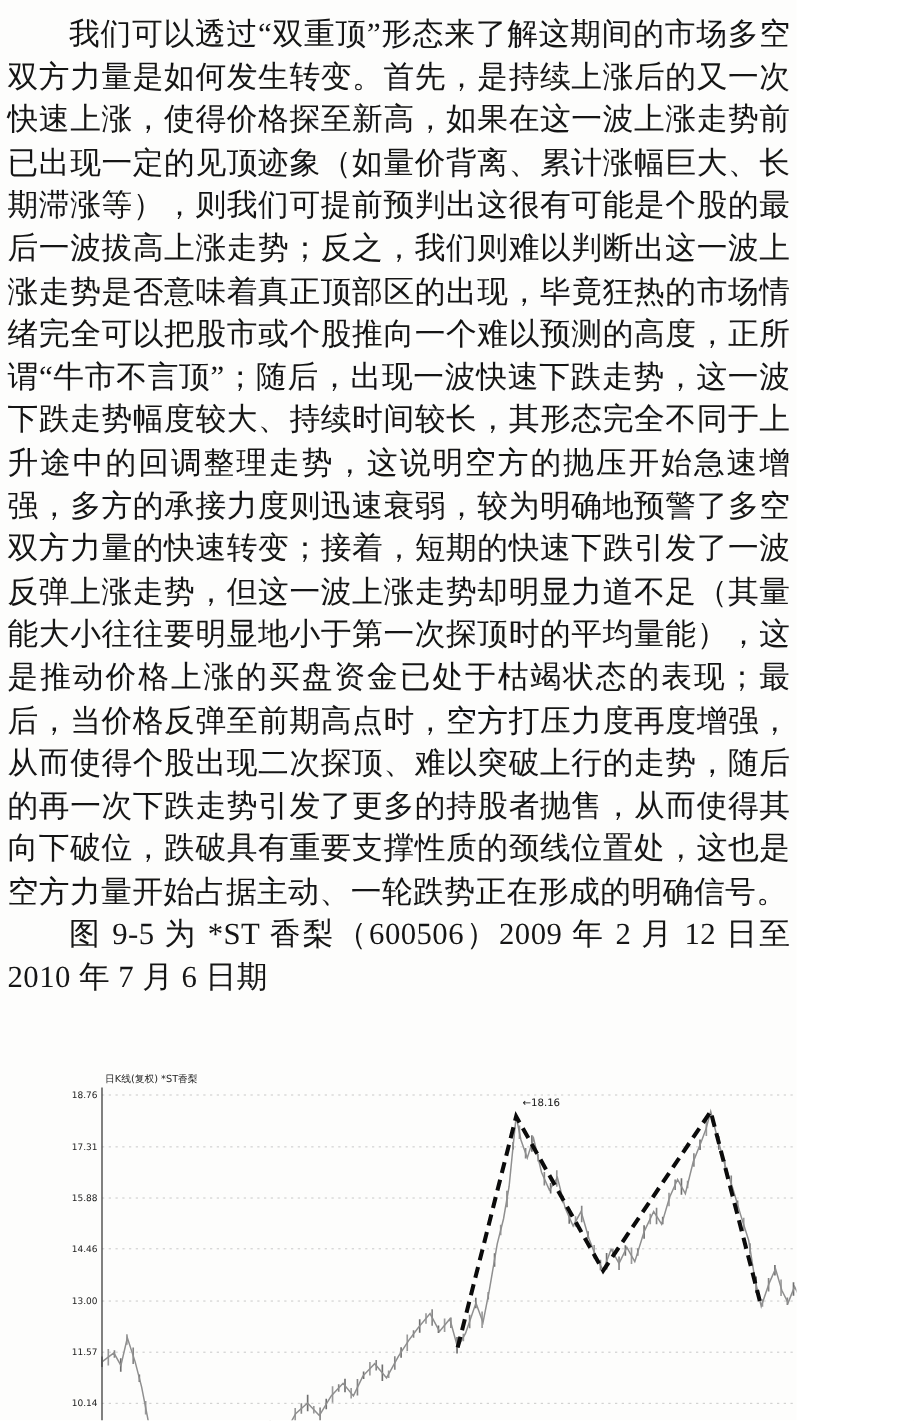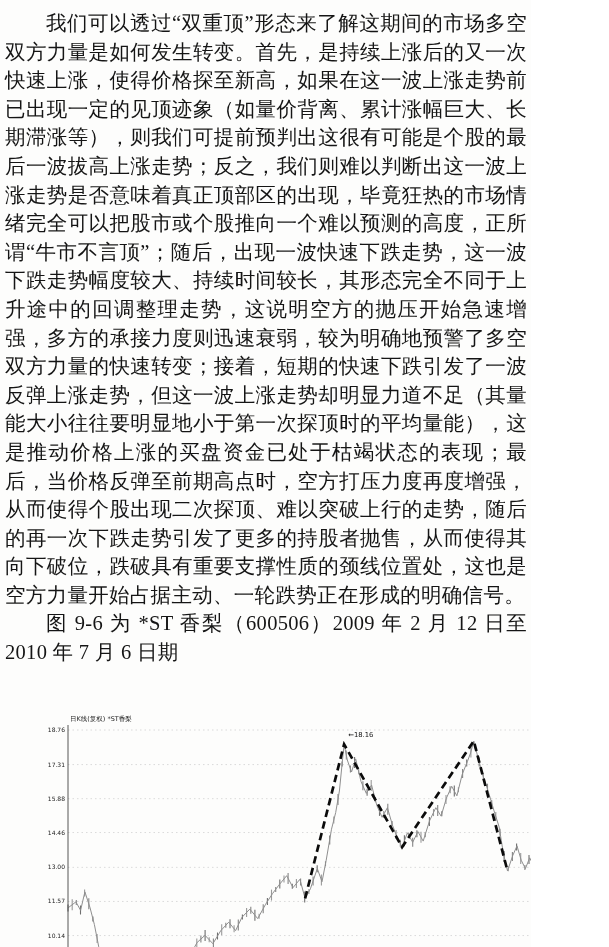--- a/index.html
+++ b/index.html
@@ -29,21 +29,21 @@
   }
   .chart-wrap svg{display:block;}
 </style>
 </head>
 <body>
 
 <div class="page">
 
   <p class="body-text">我们可以透过“双重顶”形态来了解这期间的市场多空双方力量是如何发生转变。首先，是持续上涨后的又一次快速上涨，使得价格探至新高，如果在这一波上涨走势前已出现一定的见顶迹象（如量价背离、累计涨幅巨大、长期滞涨等），则我们可提前预判出这很有可能是个股的最后一波拔高上涨走势；反之，我们则难以判断出这一波上涨走势是否意味着真正顶部区的出现，毕竟狂热的市场情绪完全可以把股市或个股推向一个难以预测的高度，正所谓“牛市不言顶”；随后，出现一波快速下跌走势，这一波下跌走势幅度较大、持续时间较长，其形态完全不同于上升途中的回调整理走势，这说明空方的抛压开始急速增强，多方的承接力度则迅速衰弱，较为明确地预警了多空双方力量的快速转变；接着，短期的快速下跌引发了一波反弹上涨走势，但这一波上涨走势却明显力道不足（其量能大小往往要明显地小于第一次探顶时的平均量能），这是推动价格上涨的买盘资金已处于枯竭状态的表现；最后，当价格反弹至前期高点时，空方打压力度再度增强，从而使得个股出现二次探顶、难以突破上行的走势，随后的再一次下跌走势引发了更多的持股者抛售，从而使得其向下破位，跌破具有重要支撑性质的颈线位置处，这也是空方力量开始占据主动、一轮跌势正在形成的明确信号。</p>
 
-  <p class="body-text">图 9-6 为 *ST 香梨（600506）2009 年 2 月 12 日至 2010 年 7 月 6 日期</p>
+  <p class="body-text">图 9-5 为 *ST 香梨（600506）2009 年 2 月 12 日至 2010 年 7 月 6 日期</p>
 
   <div class="chart-wrap">
     <svg id="chart-svg" width="562" height="372" viewBox="0 0 562 372" xmlns="http://www.w3.org/2000/svg">
         <g>
           <line x1="30" y1="17" x2="557" y2="17" stroke="#c3c3c3" stroke-width="0.6" stroke-dasharray="1.5 3"></line>
           <line x1="30" y1="51.577893820713726" x2="557" y2="51.577893820713726" stroke="#c3c3c3" stroke-width="0.6" stroke-dasharray="1.5 3"></line>
           <line x1="30" y1="85.67885117493474" x2="557" y2="85.67885117493474" stroke="#c3c3c3" stroke-width="0.6" stroke-dasharray="1.5 3"></line>
           <line x1="30" y1="119.54134029590949" x2="557" y2="119.54134029590949" stroke="#c3c3c3" stroke-width="0.6" stroke-dasharray="1.5 3"></line>
           <line x1="30" y1="154.35770234986947" x2="557" y2="154.35770234986947" stroke="#c3c3c3" stroke-width="0.6" stroke-dasharray="1.5 3"></line>
           <line x1="30" y1="188.4586597040905" x2="557" y2="188.4586597040905" stroke="#c3c3c3" stroke-width="0.6" stroke-dasharray="1.5 3"></line>

